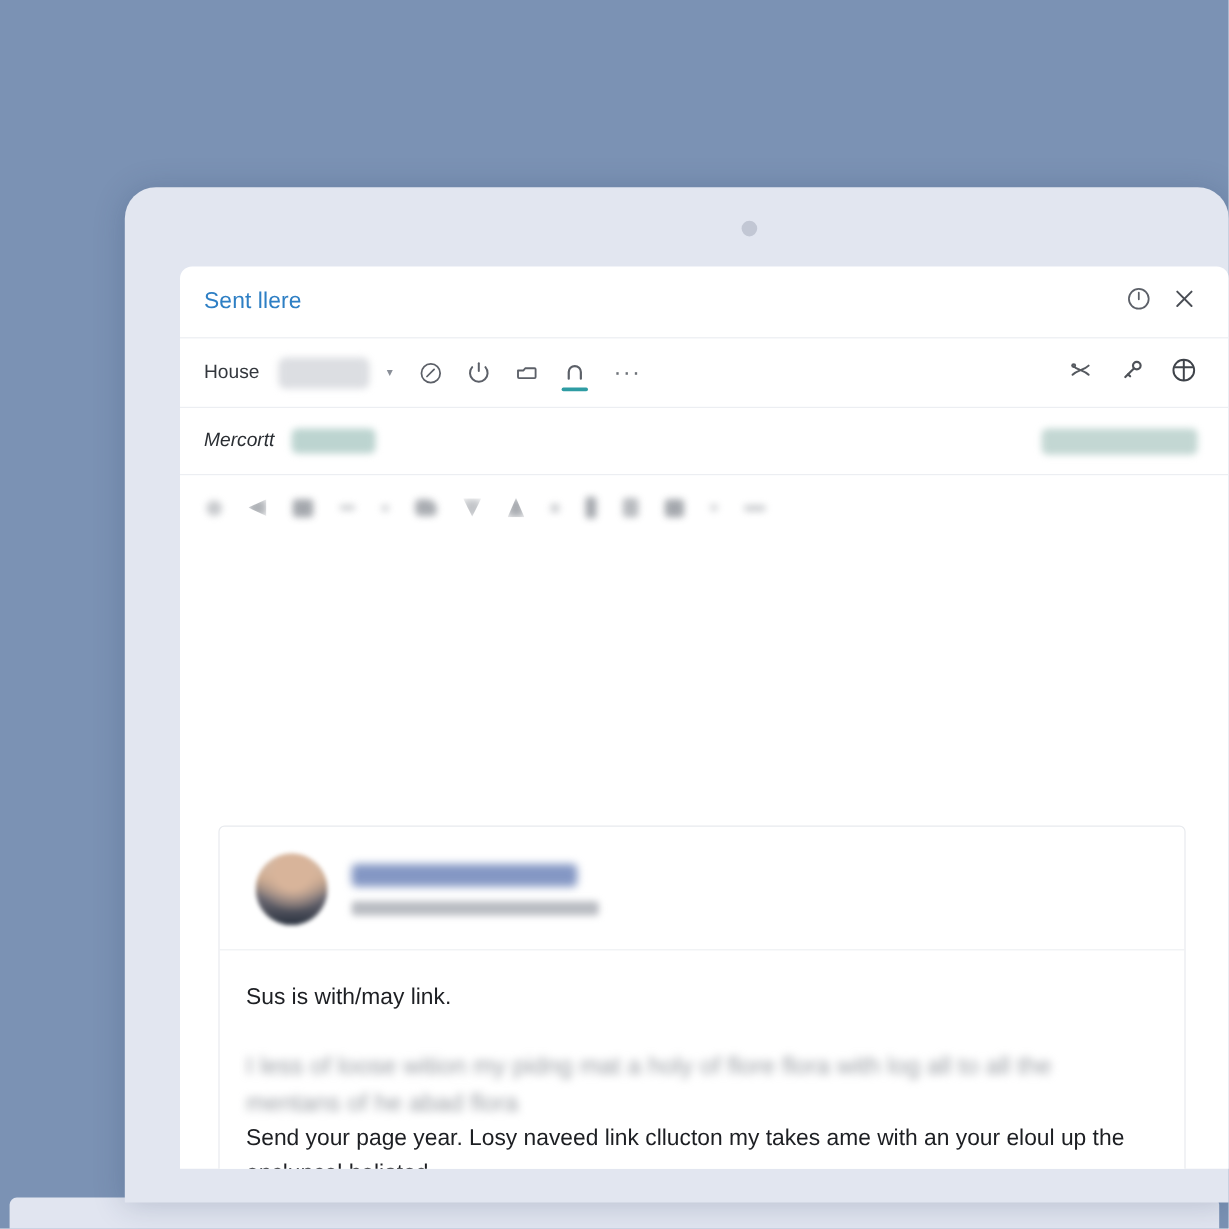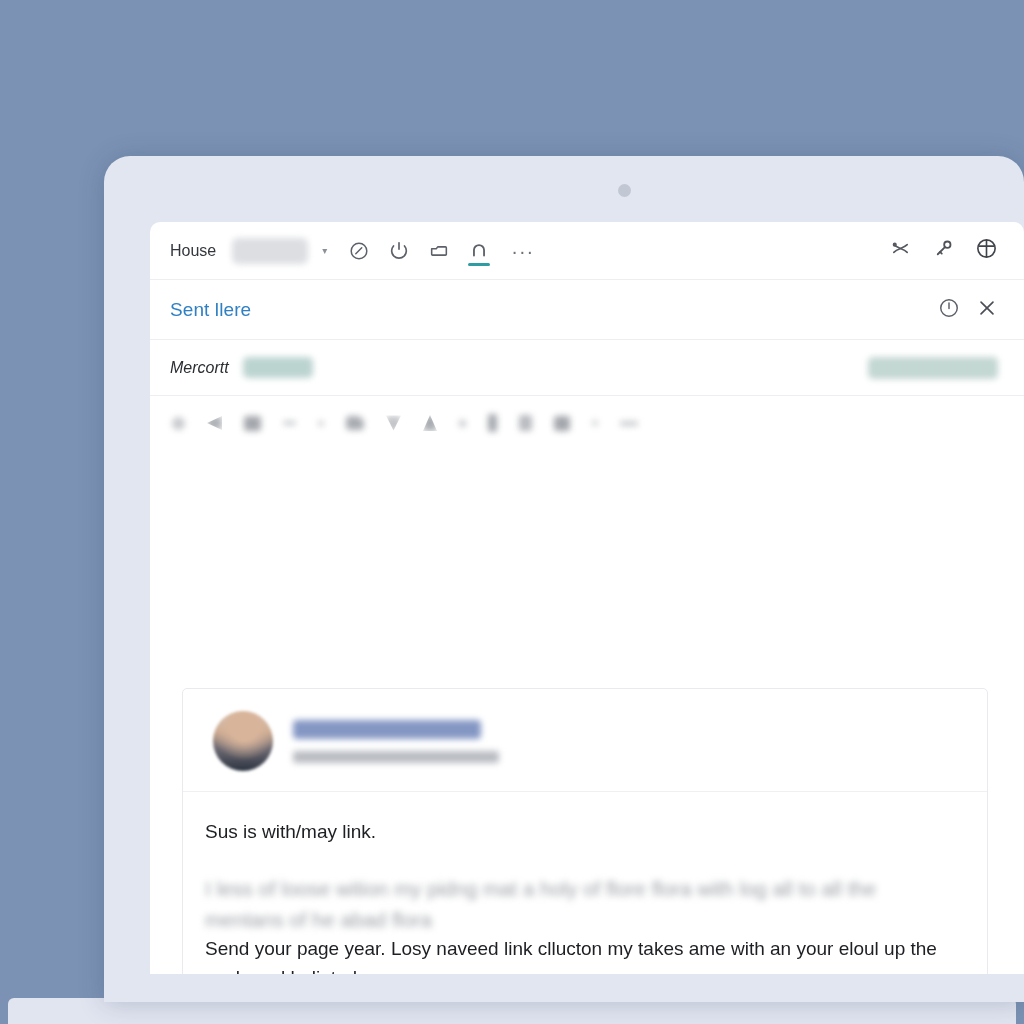--- a/index.html
+++ b/index.html
@@ -272,20 +272,39 @@
 
 <div id="stage">
 
   <div id="laptop-base"></div>
 
   <div id="laptop-bezel"></div>
 
   <div id="camera-dot"></div>
 
   <div id="screen">
+
+    <div id="titlebar">
+      <div id="window-title">Sent llere</div>
+
+      <div id="titlebar-actions">
+        <span class="tb-icon">
+          <svg width="22" height="22" viewBox="0 0 24 24" fill="none" stroke="#5c6068" stroke-width="1.6">
+            <circle cx="12" cy="12" r="9"></circle>
+            <line x1="12" y1="6.5" x2="12" y2="12.5" stroke-linecap="round"></line>
+          </svg>
+        </span>
+        <span class="tb-icon">
+          <svg width="22" height="22" viewBox="0 0 24 24" fill="none" stroke="#4a4e55" stroke-width="1.8" stroke-linecap="round">
+            <line x1="5.5" y1="5.5" x2="18.5" y2="18.5"></line>
+            <line x1="18.5" y1="5.5" x2="5.5" y2="18.5"></line>
+          </svg>
+        </span>
+      </div>
+    </div>
 
     <div id="ribbon">
       <span id="ribbon-label">House</span>
 
       <span id="ribbon-pill"></span>
       <span id="ribbon-chevron">▾</span>
 
       <span class="ribbon-tool">
         <svg width="22" height="22" viewBox="0 0 24 24" fill="none" stroke="#5c6068" stroke-width="1.6">
           <circle cx="12" cy="12" r="8.5"></circle>
@@ -332,39 +351,20 @@
         <span class="tb-icon">
           <svg width="23" height="23" viewBox="0 0 24 24" fill="none" stroke="#3f434a" stroke-width="1.7">
             <circle cx="12" cy="12" r="9"></circle>
             <line x1="12" y1="3" x2="12" y2="21"></line>
             <path d="M3.6 9.5 h16.8"></path>
           </svg>
         </span>
       </div>
     </div>
 
-    <div id="titlebar">
-      <div id="window-title">Sent llere</div>
-
-      <div id="titlebar-actions">
-        <span class="tb-icon">
-          <svg width="22" height="22" viewBox="0 0 24 24" fill="none" stroke="#5c6068" stroke-width="1.6">
-            <circle cx="12" cy="12" r="9"></circle>
-            <line x1="12" y1="6.5" x2="12" y2="12.5" stroke-linecap="round"></line>
-          </svg>
-        </span>
-        <span class="tb-icon">
-          <svg width="22" height="22" viewBox="0 0 24 24" fill="none" stroke="#4a4e55" stroke-width="1.8" stroke-linecap="round">
-            <line x1="5.5" y1="5.5" x2="18.5" y2="18.5"></line>
-            <line x1="18.5" y1="5.5" x2="5.5" y2="18.5"></line>
-          </svg>
-        </span>
-      </div>
-    </div>
-
     <div id="contextbar">
       <span id="context-label">Mercortt</span>
       <span id="context-badge"></span>
       <span id="context-action"></span>
     </div>
 
     <div id="formatbar">
       <span class="fmt fmt-a"></span>
       <span class="fmt fmt-b"></span>
       <span class="fmt fmt-c"></span>

